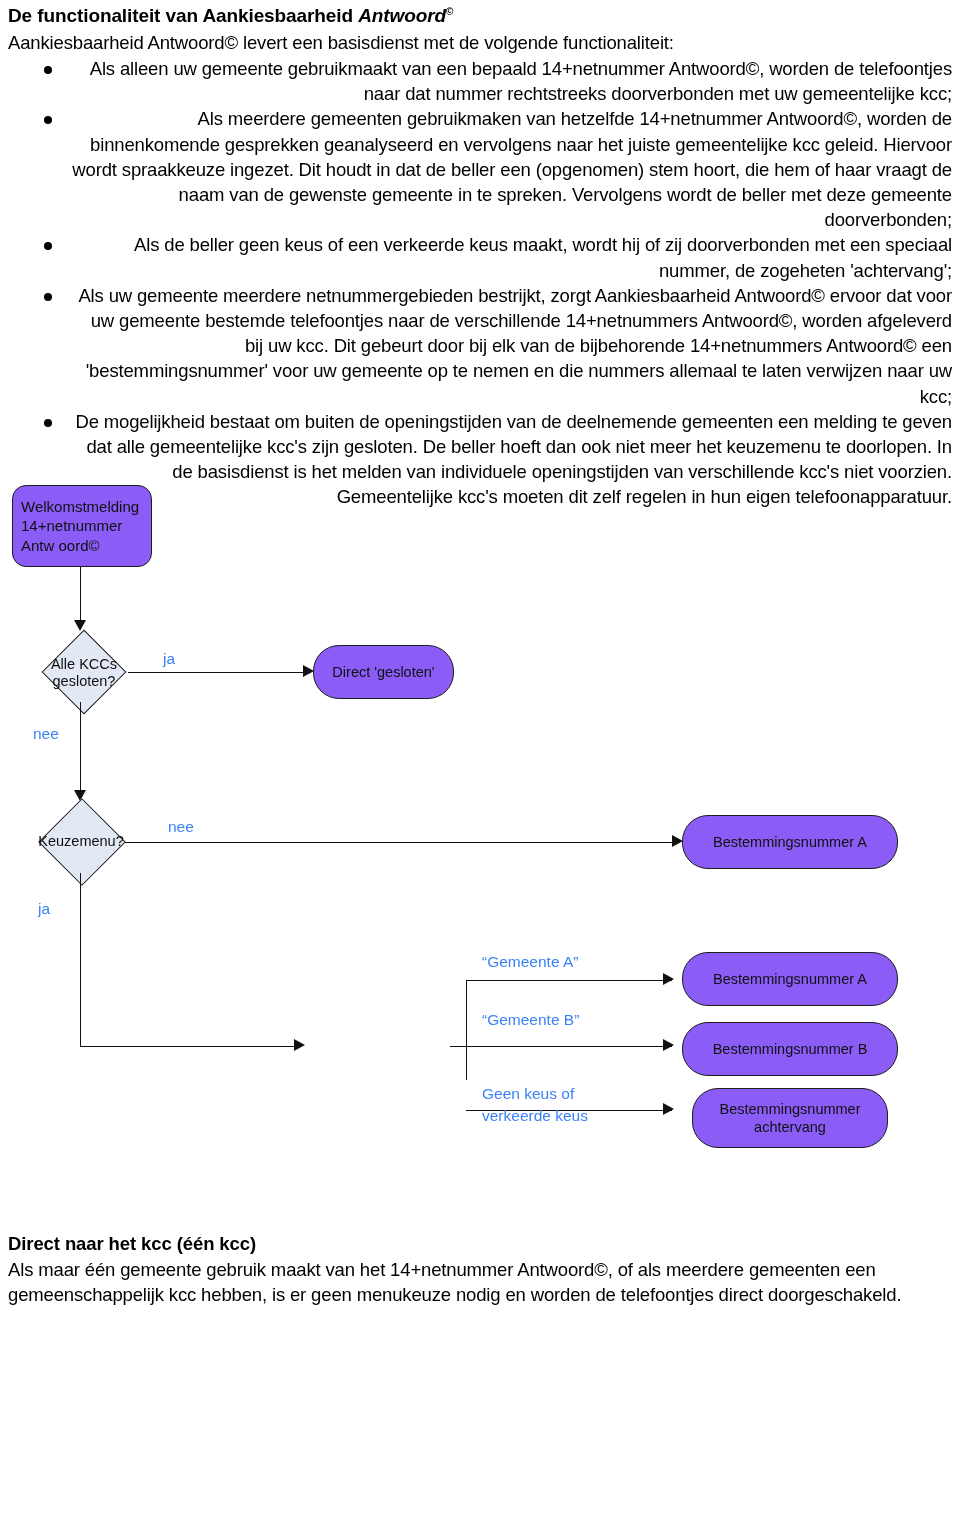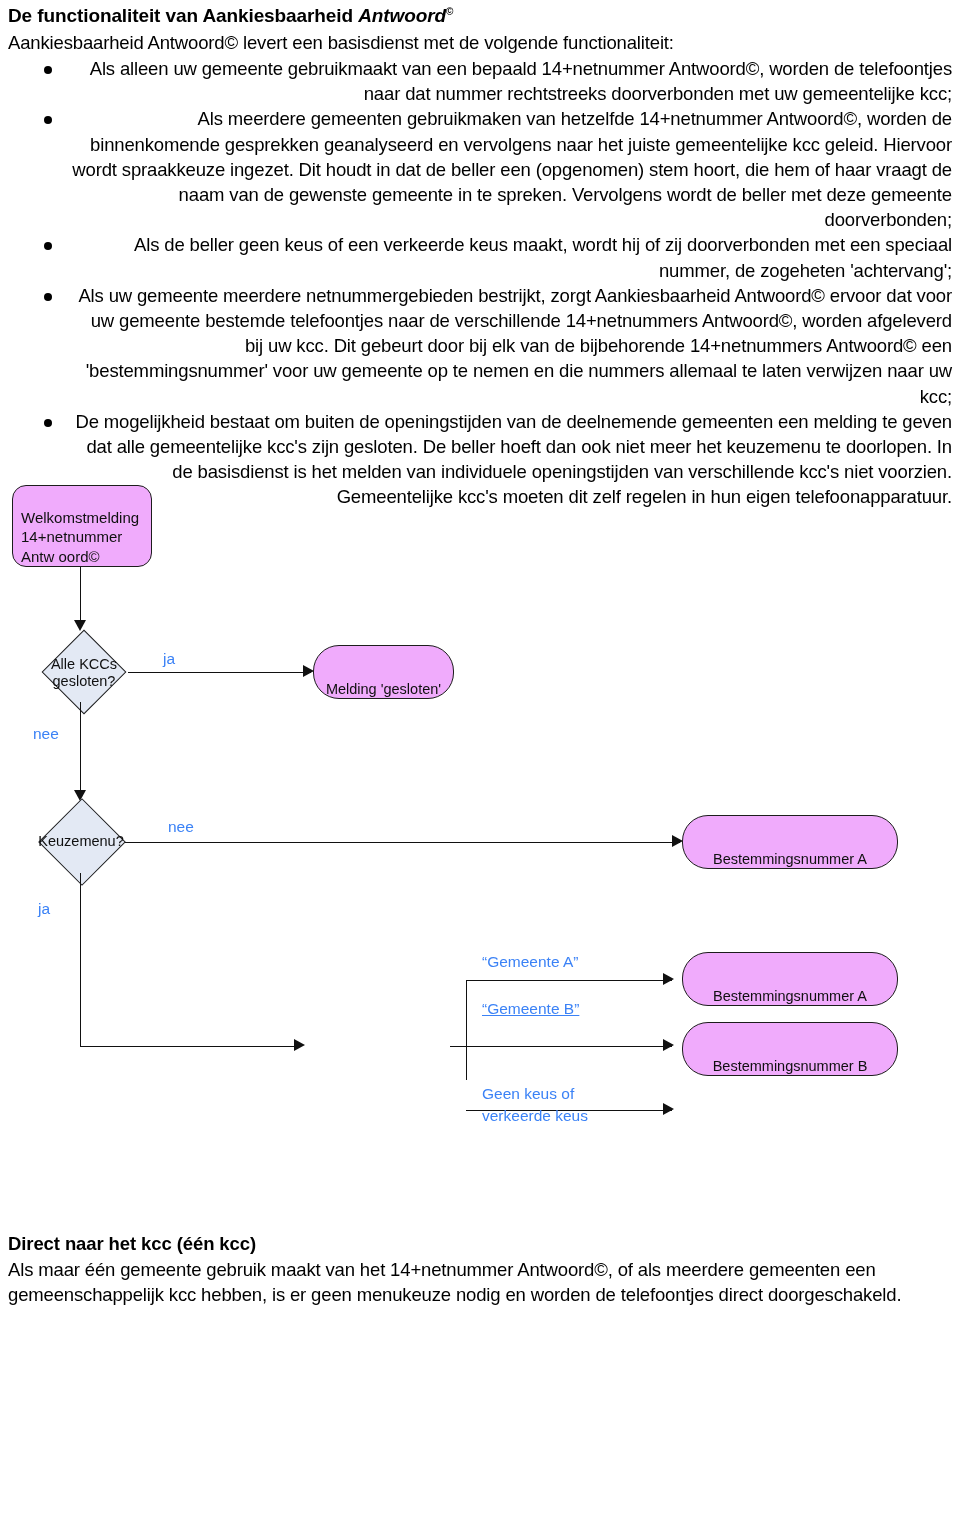--- a/index.html
+++ b/index.html
@@ -73,24 +73,24 @@
   .flow {
     position: absolute;
     left: 0;
     top: 470px;
     width: 960px;
     height: 700px;
   }
   .node {
     position: absolute;
     box-sizing: border-box;
-    background: #f0abfc;
+    background: #8b5cf6;
     border: 1.6px solid #1d1d1d;
     display: flex;
-    align-items: flex-end;
+    align-items: center;
     justify-content: center;
     text-align: center;
     font-size: 14.5px;
     line-height: 18px;
     color: #101010;
   }
   .node.round   { border-radius: 26px; }
   .node.rect    { border-radius: 0; }
   .node.welcome { border-radius: 14px; font-size: 15px; line-height: 19.5px; text-align: left; justify-content: flex-start; padding-left: 8px; }
 
@@ -202,21 +202,21 @@
 
     <div class="diamond" style="left:54px; top:172px; width:60px; height:60px;"></div>
     <div class="diamond-label" style="left:20px; top:186px; width:128px; white-space:pre-line;">Alle KCCs
 gesloten?</div>
 
     <div class="line-h" style="left:128px; top:202px; width:183px;"></div>
     <div class="arrow-r" style="left:303px; top:195px;"></div>
     <div class="edge-label" style="left:163px; top:180px;">ja</div>
 
     <div class="node round" style="left:313px; top:175px; width:141px; height:54px;">
-      <span>Melding 'gesloten'</span>
+      <span>Direct 'gesloten'</span>
     </div>
 
     <div class="line-v" style="left:80px; top:232px; height:90px;"></div>
     <div class="arrow-d" style="left:74px; top:320px;"></div>
     <div class="edge-label" style="left:33px; top:255px;">nee</div>
 
     <div class="diamond" style="left:51px; top:341px; width:62px; height:62px;"></div>
     <div class="diamond-label" style="left:14px; top:363px; width:134px;">Keuzemenu?</div>
 
     <div class="line-h" style="left:125px; top:372px; width:555px;"></div>
@@ -237,29 +237,33 @@
 
     <div class="line-h" style="left:466px; top:510px; width:206px;"></div>
     <div class="arrow-r" style="left:663px; top:503px;"></div>
     <div class="edge-label" style="left:482px; top:483px;">“Gemeente A”</div>
     <div class="node round" style="left:682px; top:482px; width:216px; height:54px;">
       <span>Bestemmingsnummer A</span>
     </div>
 
     <div class="line-h" style="left:450px; top:576px; width:222px;"></div>
     <div class="arrow-r" style="left:663px; top:569px;"></div>
-    <div class="edge-label" style="left:482px; top:530px;text-decoration:underline;">“Gemeente B”</div>
+    <div class="edge-label" style="left:482px; top:541px;">“Gemeente B”</div>
     <div class="node round" style="left:682px; top:552px; width:216px; height:54px;">
       <span>Bestemmingsnummer B</span>
     </div>
 
     <div class="line-h" style="left:466px; top:640px; width:206px;"></div>
     <div class="arrow-r" style="left:663px; top:633px;"></div>
     <div class="edge-label" style="left:482px; top:613px; line-height:22px;">Geen keus of
 verkeerde keus</div>
+    <div class="node round" style="left:692px; top:618px; width:196px; height:60px;">
+      <span style="white-space:pre-line;">Bestemmingsnummer
+achtervang</span>
+    </div>
   </div>
 
   <div class="bottom">
     <h2 class="doc-h2">Direct naar het kcc (één kcc)</h2>
     <p>Als maar één gemeente gebruik maakt van het 14+netnummer Antwoord©, of als meerdere gemeenten een gemeenschappelijk kcc hebben, is er geen menukeuze nodig en worden de telefoontjes direct doorgeschakeld.</p>
   </div>
 
 
 </div>
 

